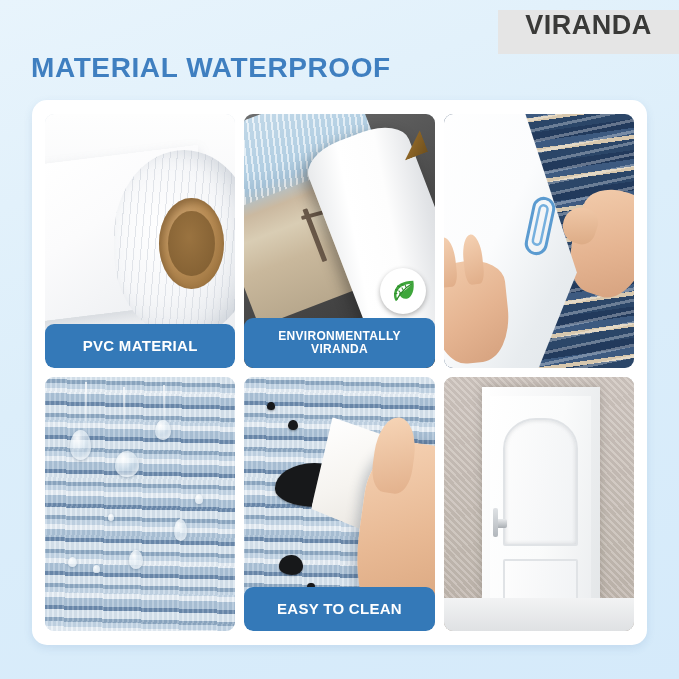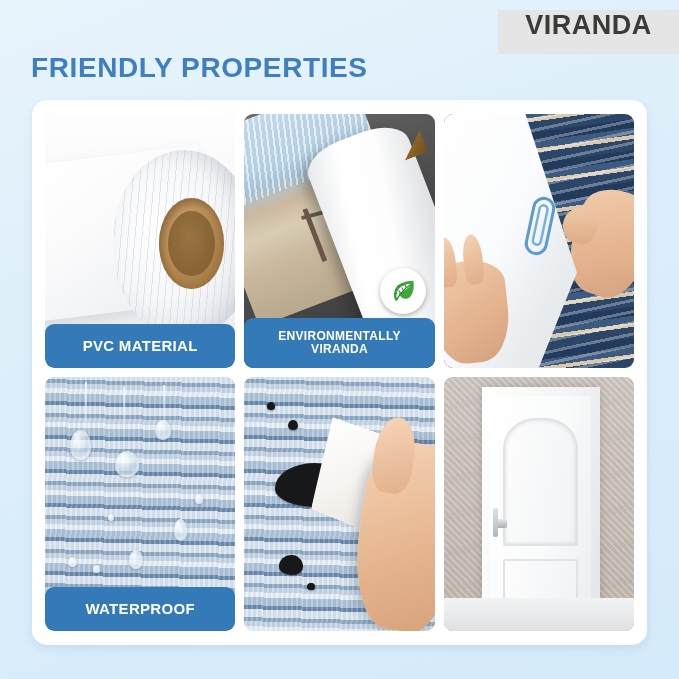--- a/index.html
+++ b/index.html
@@ -275,21 +275,21 @@
     background:linear-gradient(180deg,#f2f3f4,#dfe1e3);
   }
 </style>
 </head>
 <body>
 
 <div class="brand-box">
   <span class="brand-text">VIRANDA</span>
 </div>
 
-<h1 class="page-title">FRIENDLY PROPERTIES</h1>
+<h1 class="page-title">MATERIAL WATERPROOF</h1>
 
 <div class="panel">
 
   <div class="grid-row">
 
     <div class="card">
       <div class="card-media m-roll">
         <div class="sheet"></div>
         <div class="rollbody"></div>
         <div class="core"></div>
@@ -354,37 +354,37 @@
         <div class="drop" style="left:13%;top:21%;width:21px;height:30px;"></div>
         <div class="drop" style="left:37%;top:29%;width:24px;height:26px;"></div>
         <div class="drop" style="left:58%;top:17%;width:16px;height:20px;"></div>
         <div class="drop" style="left:68%;top:56%;width:13px;height:22px;"></div>
         <div class="drop" style="left:44%;top:68%;width:14px;height:19px;"></div>
         <div class="drop" style="left:12%;top:71%;width:9px;height:10px;"></div>
         <div class="drop" style="left:25%;top:74%;width:7px;height:8px;"></div>
         <div class="drop" style="left:33%;top:54%;width:6px;height:7px;"></div>
         <div class="drop" style="left:79%;top:46%;width:8px;height:10px;"></div>
       </div>
-      <div class="banner">
-        <span class="banner-label">WATERPROOF</span>
-      </div>
     </div>
 
     <div class="card">
       <div class="card-media m-clean">
         <div class="wood"></div>
         <div class="stain" style="left:16%;top:34%;width:40%;height:17%;"></div>
         <div class="stain" style="left:18%;top:70%;width:13%;height:8%;"></div>
         <div class="stain" style="left:44%;top:22%;width:6%;height:5%;"></div>
         <div class="stain" style="left:23%;top:17%;width:5%;height:4%;"></div>
         <div class="stain" style="left:12%;top:10%;width:4%;height:3%;"></div>
         <div class="stain" style="left:33%;top:81%;width:4%;height:3%;"></div>
         <div class="cloth"></div>
         <div class="hand2"></div>
       </div>
+      <div class="banner">
+        <span class="banner-label">EASY TO CLEAN</span>
+      </div>
     </div>
 
     <div class="card">
       <div class="card-media m-door">
         <div class="wall"></div>
         <div class="frame">
           <div class="leaf">
             <div class="panel-top"></div>
             <div class="panel-bot"></div>
             <div class="handle"></div>

